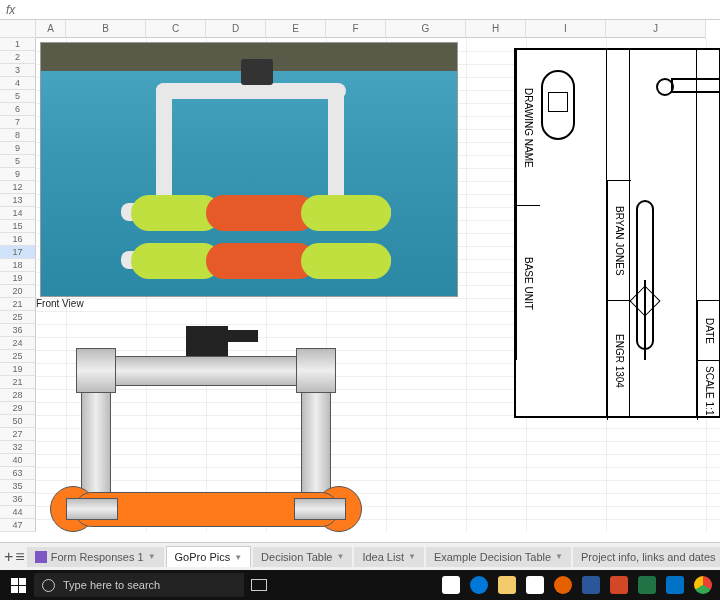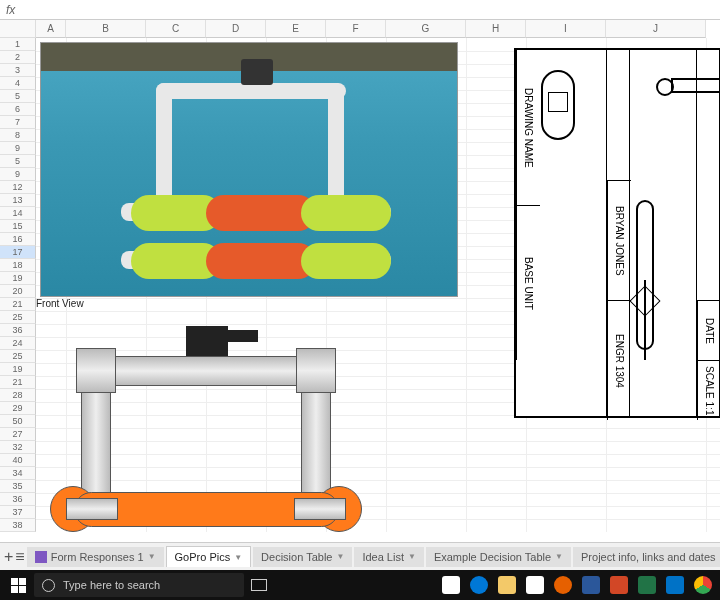--- a/index.html
+++ b/index.html
@@ -111,25 +111,25 @@
       <div class="row-h">24</div>
       <div class="row-h">25</div>
       <div class="row-h">19</div>
       <div class="row-h">21</div>
       <div class="row-h">28</div>
       <div class="row-h">29</div>
       <div class="row-h">50</div>
       <div class="row-h">27</div>
       <div class="row-h">32</div>
       <div class="row-h">40</div>
-      <div class="row-h">34</div>
+      <div class="row-h">63</div>
       <div class="row-h">35</div>
       <div class="row-h">36</div>
-      <div class="row-h">37</div>
-      <div class="row-h">38</div>
+      <div class="row-h">44</div>
+      <div class="row-h">47</div>
     </div>
 
   <div class="cells">
     <div class="gridlines">
         <div class="vline" style="left: 30px;"></div>
         <div class="vline" style="left: 110px;"></div>
         <div class="vline" style="left: 170px;"></div>
         <div class="vline" style="left: 230px;"></div>
         <div class="vline" style="left: 290px;"></div>
         <div class="vline" style="left: 350px;"></div>

